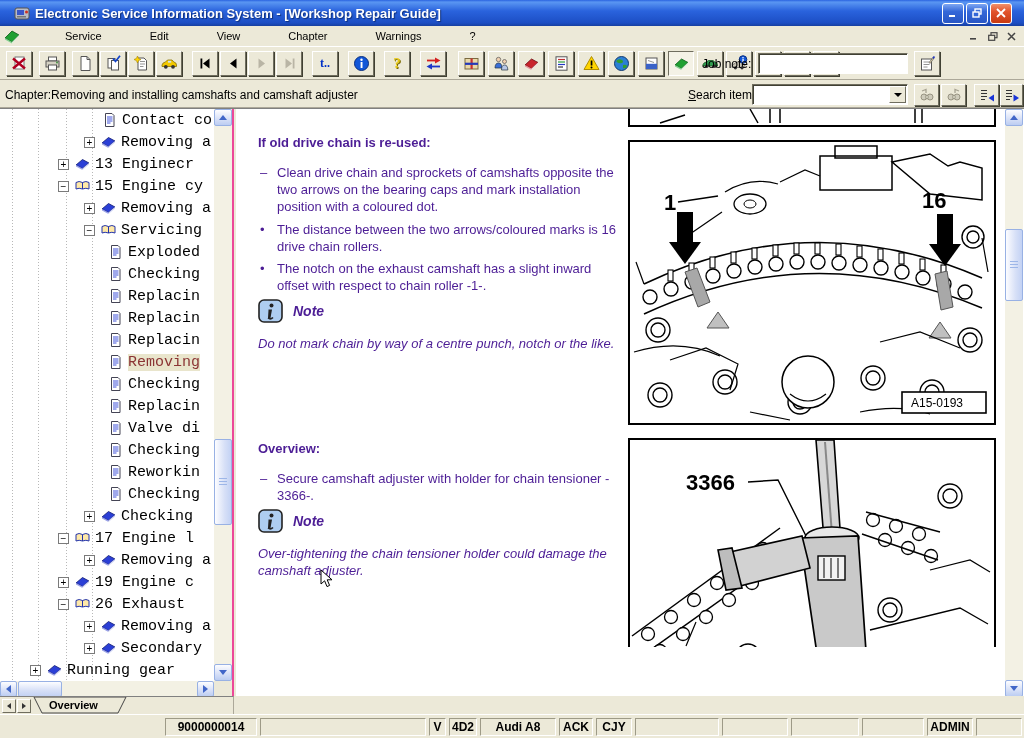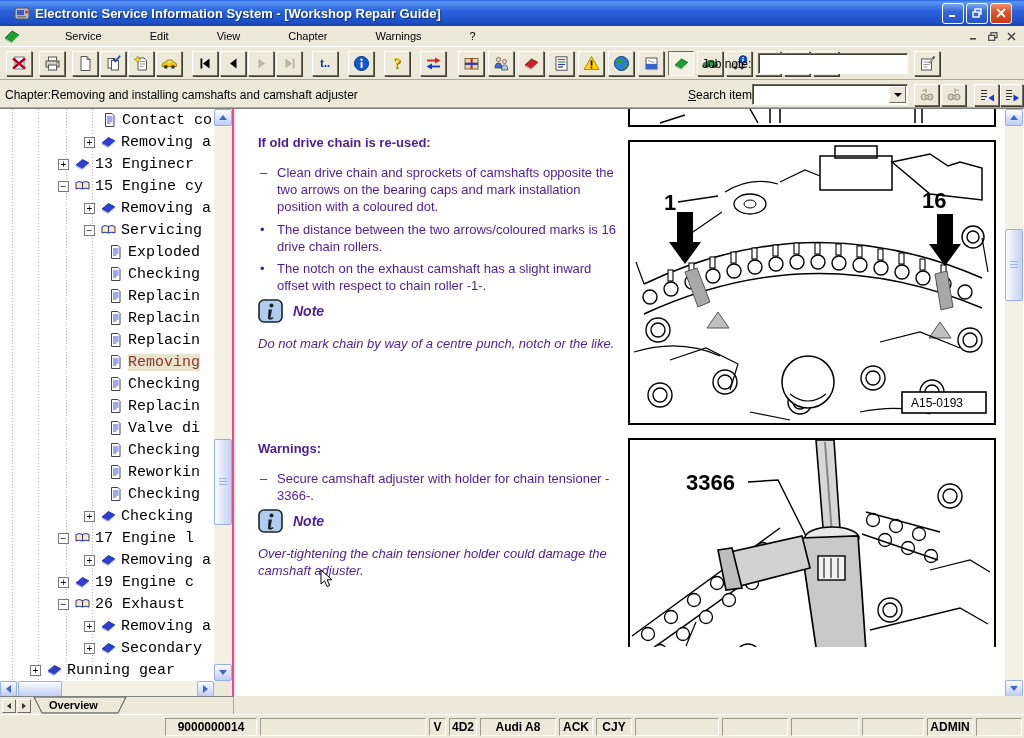--- a/index.html
+++ b/index.html
@@ -688,21 +688,21 @@
           <svg class="noteicon" viewBox="0 0 25 24">
             <rect x="1" y="1" width="23" height="22" rx="5" fill="#aecdf0" stroke="#222" stroke-width="1.6"></rect>
             <circle cx="13.5" cy="6.5" r="2" fill="#222"></circle>
             <path d="M10.5,10.5 L14,10.5 L12.5,19 L10,19" fill="#222"></path>
             <path d="M10,19 Q12.5,21 15,18.5" fill="none" stroke="#222" stroke-width="1.6"></path>
           </svg>
           <span class="notelabel">Note</span>
         </div>
         <div class="notetext" style="top:226px">Do not mark chain by way of a centre punch, notch or the like.</div>
 
-        <div class="dhead" style="top:332px">Warnings:</div>
+        <div class="dhead" style="top:332px">Overview:</div>
         <div class="para" style="top:361px">
           <span class="marker">–</span>
           <span>Secure camshaft adjuster with holder for chain tensioner - 3366-.</span>
         </div>
 
         <div class="noteblk" style="top:400px">
           <svg class="noteicon" viewBox="0 0 25 24">
             <rect x="1" y="1" width="23" height="22" rx="5" fill="#aecdf0" stroke="#222" stroke-width="1.6"></rect>
             <circle cx="13.5" cy="6.5" r="2" fill="#222"></circle>
             <path d="M10.5,10.5 L14,10.5 L12.5,19 L10,19" fill="#222"></path>

